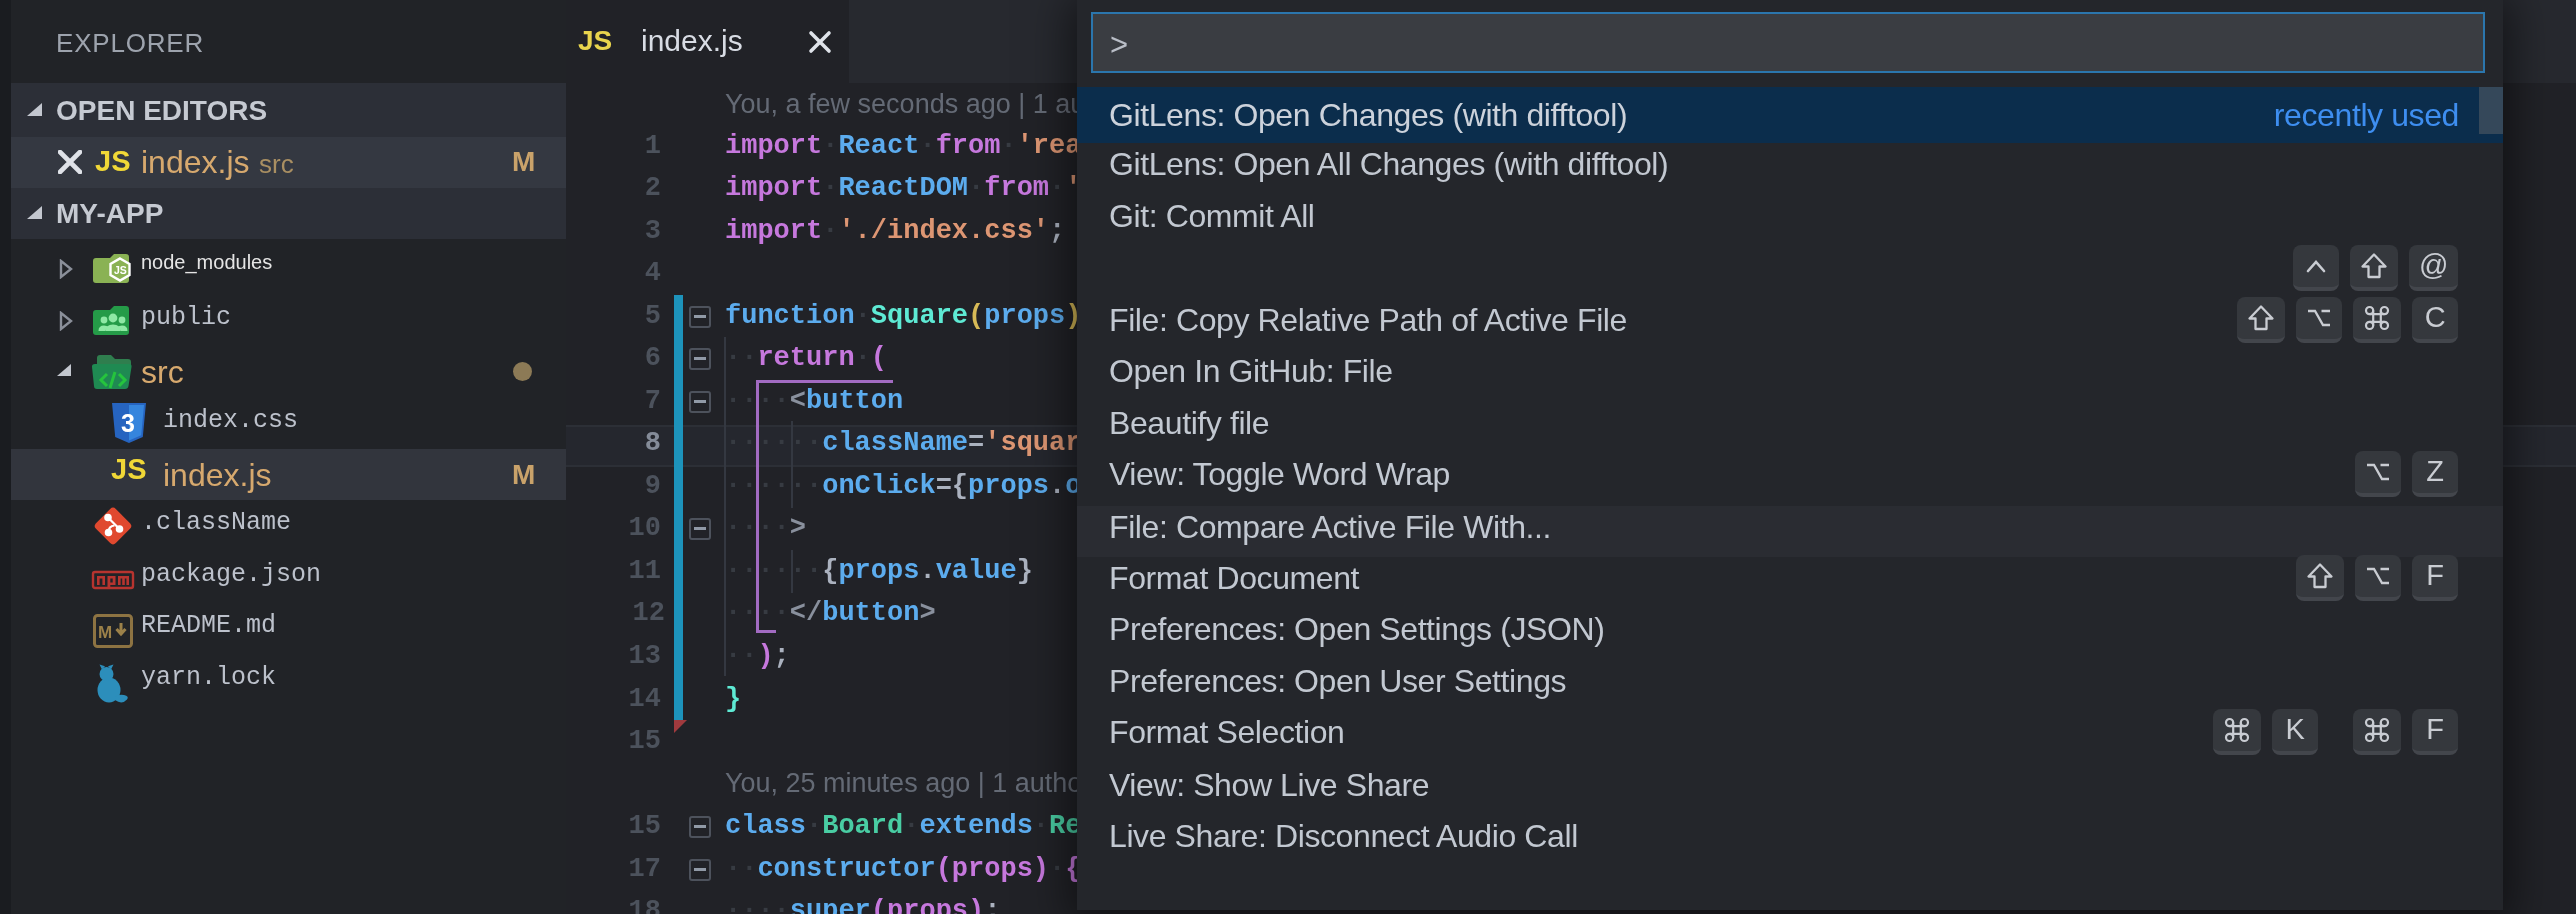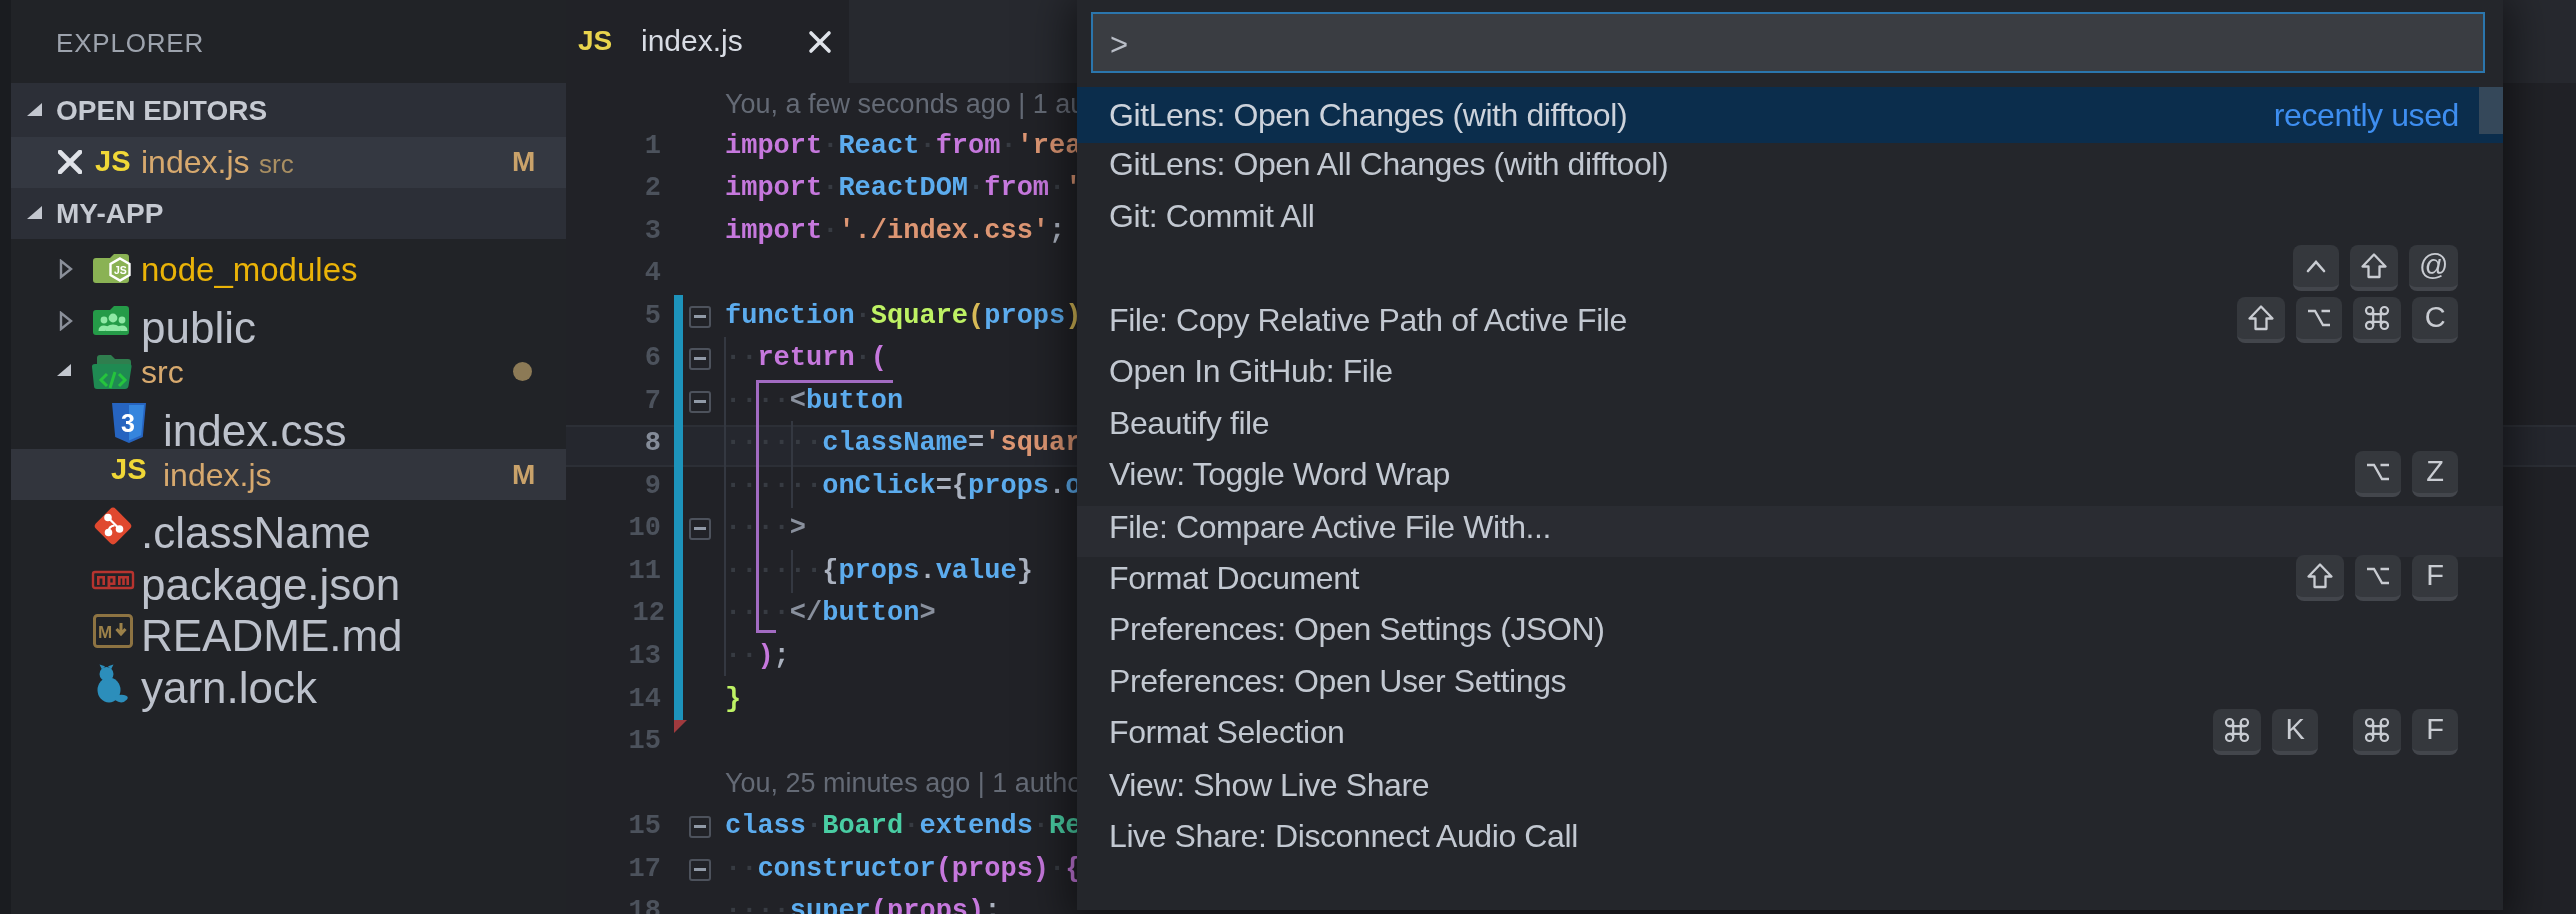--- a/index.html
+++ b/index.html
@@ -7,33 +7,33 @@
   #app{position:relative;width:2576px;height:914px;overflow:hidden;}
   .abs{position:absolute;}
   
   #sidebar{left:0;top:0;width:566px;height:914px;background:#212327;}
   #sidebar .strip{left:0;top:0;width:11px;height:914px;background:#1a1c20;}
   #explorer-title{left:56px;top:28px;font-size:26px;letter-spacing:0.8px;color:#9da3ad;}
   #sections{left:11px;top:83px;width:555px;height:156px;background:#2c2f37;}
   #editor-content{left:566px;top:83px;width:2010px;height:831px;}
   .secthead{font-weight:bold;font-size:28px;color:#c6cad2;}
   .rowM{font-weight:bold;font-size:28px;color:#c9a26a;}
-  .fname{font-size:44px;color:#bcc1cb;}
+  .fname{font-size:25px;color:#bcc1cb;font-family:Liberation Mono, monospace;}
   .fmod{font-size:32px;color:#d7a96e;}
-  .fdim{font-size:33px;color:#eab308;}
+  .fdim{font-size:20px;color:#e5e5e5;}
   
   #tabstrip{left:566px;top:0;width:2010px;height:83px;background:#27292f;}
   #tab{left:566px;top:0;width:283px;height:83px;background:#212227;}
   .code{font-family:"Liberation Mono",monospace;font-size:27px;font-weight:600;line-height:43px;white-space:pre;}
   .ln{font-family:"Liberation Mono",monospace;font-size:27px;font-weight:600;line-height:43px;color:#4c525c;text-align:right;width:40px;}
   .blame{font-size:27px;color:#646a75;}
   .kw{color:#c678dd;}
   .bl{color:#5cacee;}
   .st{color:#dd9673;}
-  .yl{color:#bef264;}
+  .yl{color:#5eead4;}
   .gd{color:#d7ba57;}
   .pn{color:#89909d;}
   .wh{color:#abb2bf;}
   .mint{color:#49cda3;}
   .ws{color:#373b42;}
   .foldbox{width:18px;height:18px;border:2px solid #4d525c;border-radius:3px;color:#9099a6;}
   .foldbox:after{content:"";position:absolute;left:3px;top:7px;width:12px;height:2.5px;background:#9099a6;}
   
   #palette{left:1077px;top:0;width:1426px;height:910px;background:#24262b;box-shadow:0 6px 40px 8px rgba(0,0,0,0.5);}
   #qinput{left:14px;top:12px;width:1390px;height:57px;background:#3a3d42;border:2px solid #2b76ad;}

